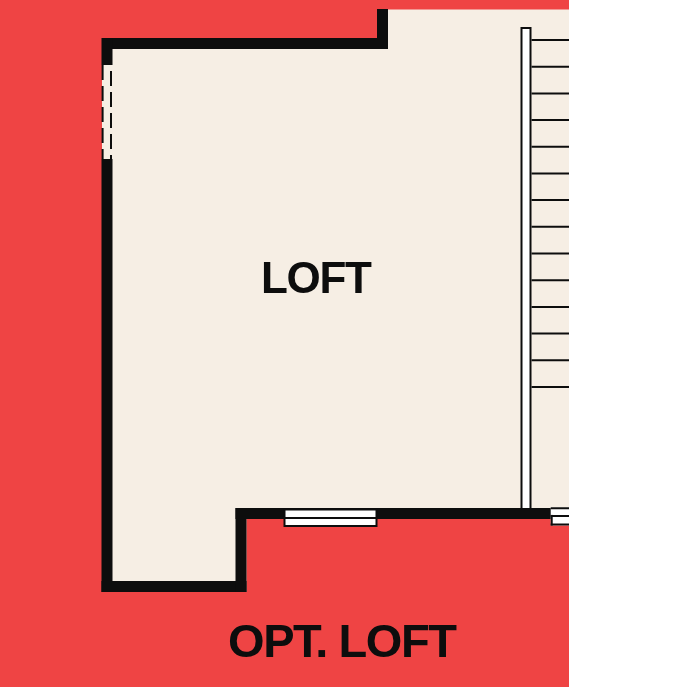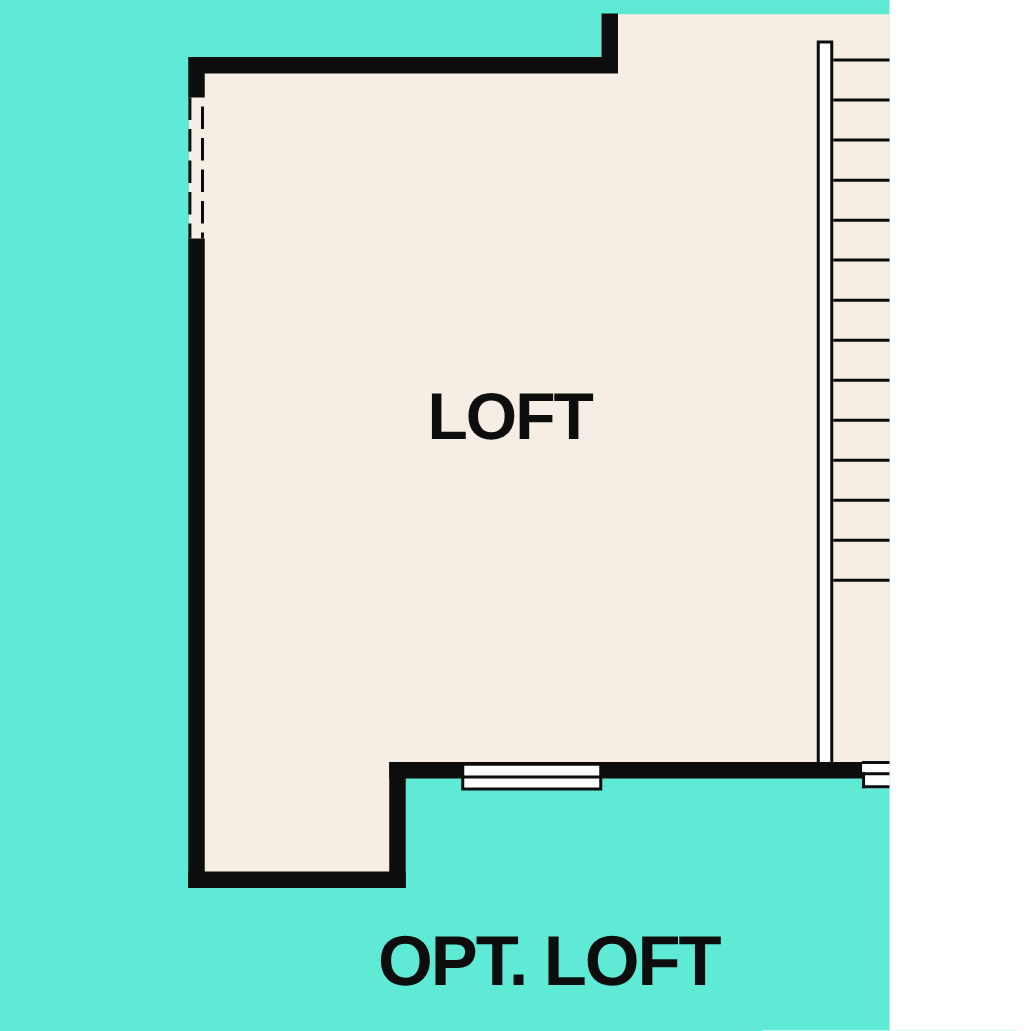--- a/index.html
+++ b/index.html
@@ -1,16 +1,16 @@
 <!DOCTYPE html>
 <html><head>
 <meta charset="utf-8">
 <style>
   html,body{margin:0;padding:0;background:#ffffff;}
-  .page{width:569px;height:687px;position:relative;background:#5eead4;overflow:hidden;padding-left:24px;}
+  .page{width:569px;height:687px;position:relative;background:#ef4444;overflow:hidden;}
   svg{display:block;}
   text{font-family:"Liberation Sans", sans-serif;font-weight:bold;fill:#0d0d0d;}
 </style>
 </head>
 <body>
 <div class="page">
 <svg width="687" height="687" viewBox="0 0 687 687" xmlns="http://www.w3.org/2000/svg">
 
   <path d="M102,38 H377 V9.5 H585.2 V508.5 H246.5 V592 H102 Z" fill="#f6eee4"></path>
 

